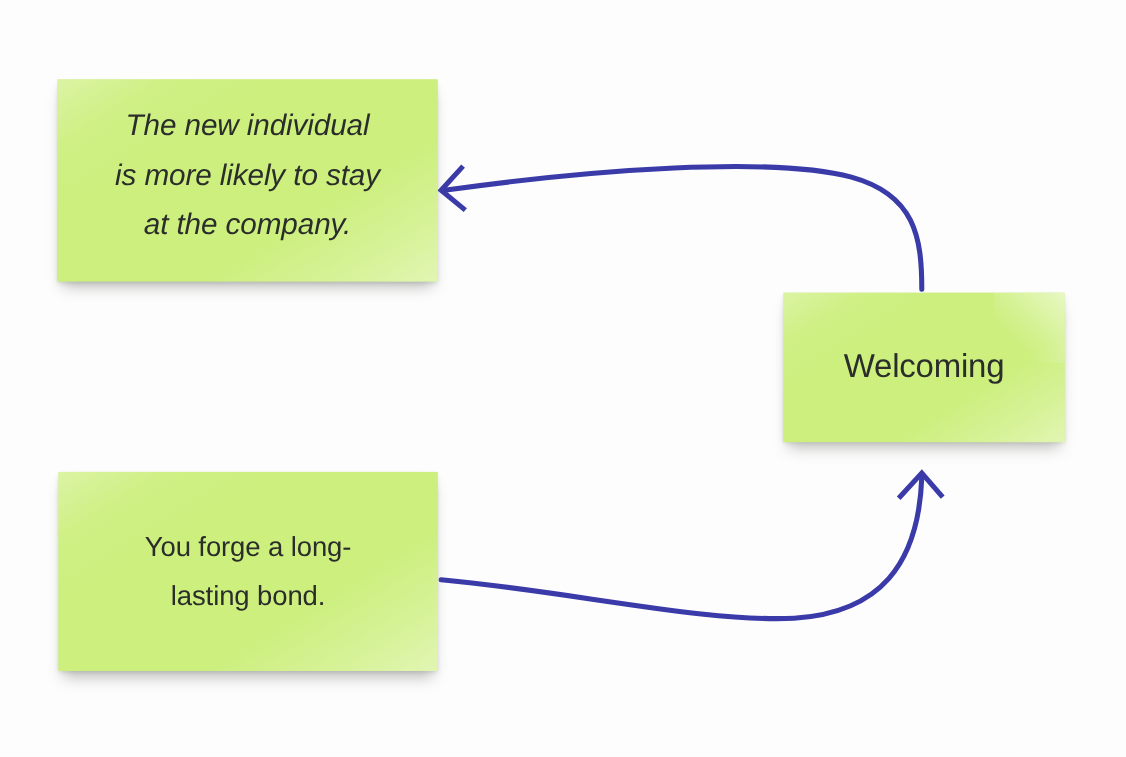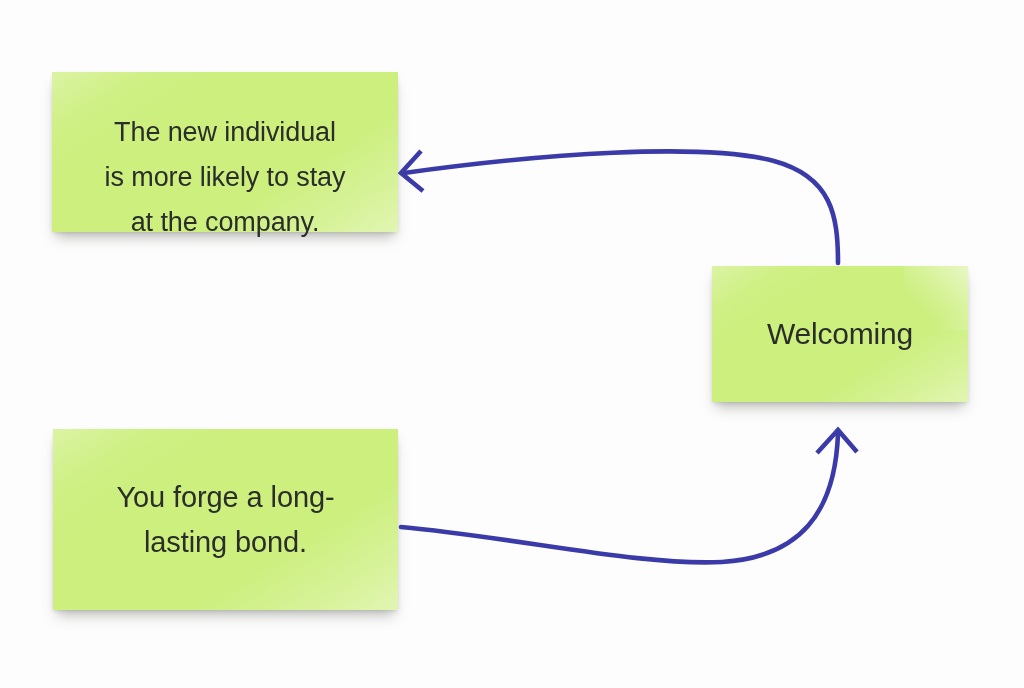--- a/index.html
+++ b/index.html
@@ -46,41 +46,42 @@
     display: block;
     width: 100%;
     white-space: pre-line;
   }
 
   
   #note-retention {
     left: 52px;
     top: 72px;
     width: 346px;
-    height: 160px;
-    padding: 22px 12px 18px 12px;
+    height: 184px;
+    padding: 4px 12px 18px 12px;
     align-items: flex-start;
+    font-style: italic;
   }
   #note-retention .note-text {
     padding-top: 16px;
     font-size: 27px;
     line-height: 45px;
     letter-spacing: -0.1px;
   }
 
   
   #note-bond {
     left: 53px;
     top: 429px;
     width: 345px;
     height: 181px;
     padding: 10px 16px;
   }
   #note-bond .note-text {
-    font-size: 29px;
+    font-size: 25px;
     line-height: 45px;
     letter-spacing: -0.1px;
   }
 
   
   #note-welcoming {
     left: 712px;
     top: 266px;
     width: 256px;
     height: 136px;

